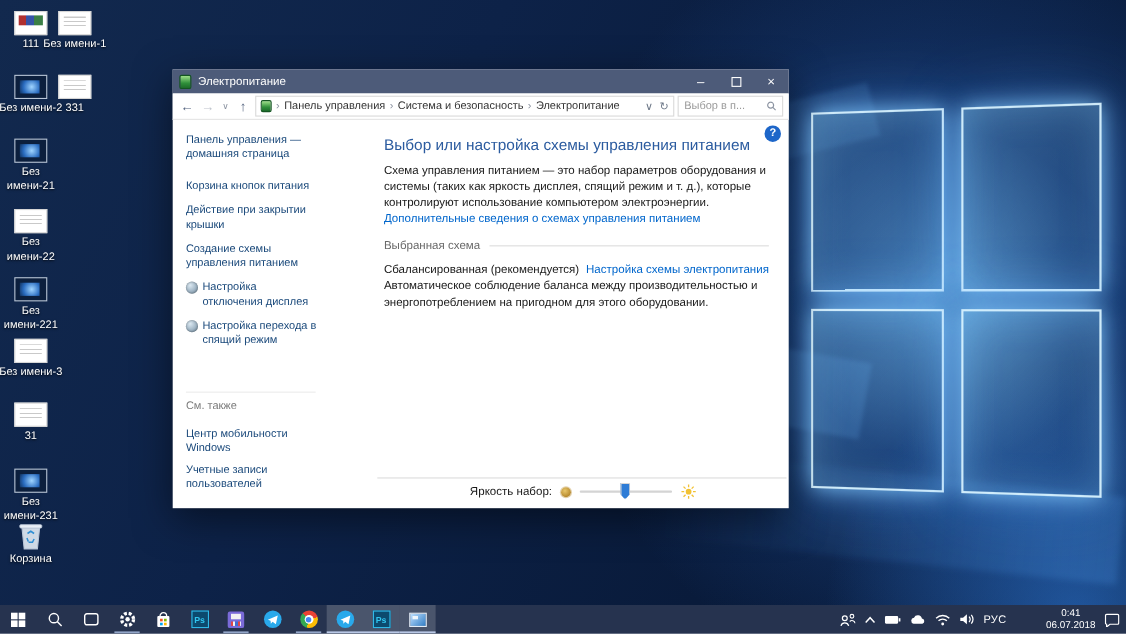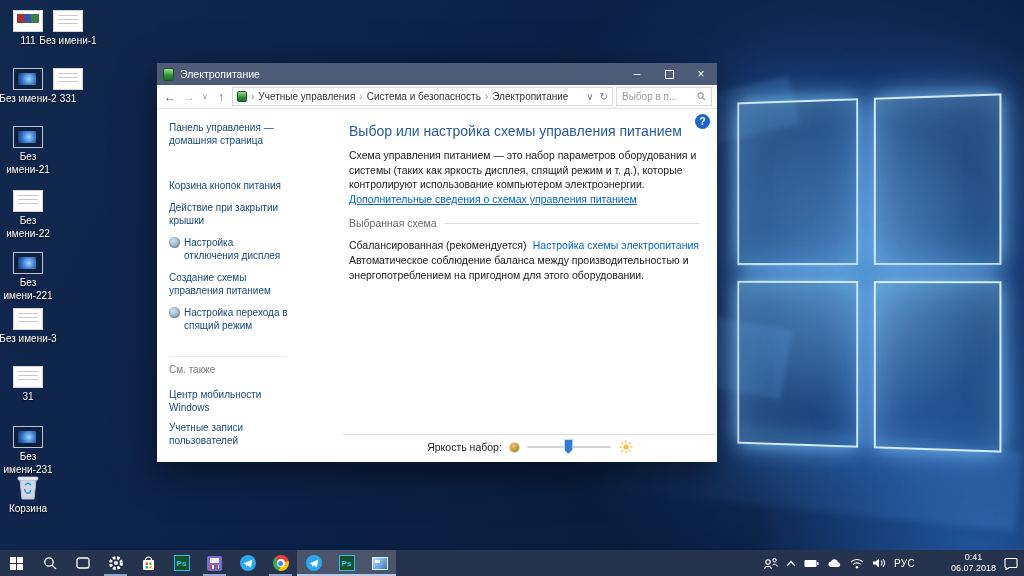--- a/index.html
+++ b/index.html
@@ -62,33 +62,33 @@
   .crumb-item { white-space:nowrap; }
   .crumb-right { margin-left:auto; display:flex; gap:6px; color:#6b7686; font-size:10px; }
   .search-box { width:96px; height:19px; border:1px solid #d9d9d9; display:flex; align-items:center; padding:0 5px; font-size:10px; color:#9a9a9a; gap:4px; }
   .search-box .ph { flex:1; white-space:nowrap; overflow:hidden; }
 
   .client { flex:1; display:flex; position:relative; }
   .help-btn { position:absolute; top:5px; right:7px; width:15px; height:15px; border-radius:50%;
     background:#1d66c9; color:#fff; font-size:10px; font-weight:bold; display:flex; align-items:center; justify-content:center; }
 
   .sidebar { width:138px; padding:12px 6px 6px 12px; font-size:10px; color:#19487a; position:relative; flex:0 0 auto; }
-  .side-home { margin-bottom:32px; line-height:1.3; }
+  .side-home { margin-bottom:16px; line-height:1.3; }
   .side-item { margin-bottom:9px; line-height:1.3; display:flex; gap:4px; }
   .side-item .txt { display:block; }
   .globe { width:11px; height:11px; border-radius:50%; flex:0 0 auto; margin-top:1px;
     background:radial-gradient(circle at 35% 30%, #dce9f2, #9fb4c4 55%, #5d7484); box-shadow:inset 0 0 2px rgba(0,0,0,.4); }
   .see-also { position:absolute; left:12px; right:8px; bottom:8px; border-top:1px solid #ececec; padding-top:7px; }
   .see-also .hdr { color:#7a7a7a; margin-bottom:13px; }
   .see-also .itm { color:#19487a; margin-bottom:7px; line-height:1.3; }
 
   .main { flex:1; padding:14px 18px 0 6px; position:relative; font-size:10.5px; color:#1a1a1a;margin-left:48px; }
   .main h1 { font-size:14px; font-weight:normal; color:#2b5b9f; margin-bottom:9px; }
   .intro { line-height:1.4; }
-  .intro-link { display:inline-block; margin-top:1px; color:#0066cc; text-decoration:underline; }
+  .intro-link { display:inline-block; margin-top:1px; color:#0066cc; }
   .section-hdr { margin-top:12px; display:flex; align-items:center; gap:8px; color:#6a6a6a; }
   .section-hdr .rule { flex:1; border-top:1px solid #dcdcdc; }
   .plan-row { margin-top:10px; display:flex; justify-content:space-between; align-items:flex-end; }
   .plan-link { color:#0066cc; white-space:nowrap; }
   .plan-desc { margin-top:2px; line-height:1.4; }
   .bottom-sep { position:absolute; left:0; right:2px; bottom:27px; border-top:1px solid #dcdcdc; }
   .brightness { position:absolute; left:0; right:0; bottom:7px; display:flex; align-items:center; justify-content:center; gap:8px; }
   .sun-dim { width:9px; height:9px; border-radius:50%;
     background:radial-gradient(circle at 40% 35%, #e8c66a, #b78a2e 70%); box-shadow:0 0 0 1px rgba(183,138,46,.4); }
   .slider { position:relative; width:84px; height:16px; }
@@ -98,21 +98,21 @@
 
   
   .taskbar { position:absolute; left:0; bottom:0; width:1024px; height:26px; background:#26334f;
     display:flex; align-items:stretch; color:#fff; z-index:5; }
   .tb-cell { width:33px; display:flex; align-items:center; justify-content:center; position:relative; flex:0 0 auto; }
   .tb-cell.running::after { content:""; position:absolute; left:5px; right:5px; bottom:0; height:2px; background:#93a6c9; }
   .tb-cell.active { background:rgba(255,255,255,.17); }
   .tb-cell.active::after { content:""; position:absolute; left:0; right:0; bottom:0; height:2px; background:#b9c8e6; }
   .start-glyph { display:grid; grid-template-columns:6px 6px; grid-template-rows:6px 6px; gap:1px; }
   .start-glyph span { background:#fff; }
-  .ps-tile { width:16px; height:16px; background:#14532d; border:1px solid #2fb9e8; color:#31c5f0;
+  .ps-tile { width:16px; height:16px; background:#0c4a6e; border:1px solid #2fb9e8; color:#31c5f0;
     font-size:8px; font-weight:bold; display:flex; align-items:center; justify-content:center; }
   .floppy { width:15px; height:15px; background:#7a6bd8; border-radius:2px; position:relative; }
   .floppy::before { content:""; position:absolute; left:3px; top:2px; right:3px; height:5px; background:#f2f2f2; }
   .floppy::after { content:""; position:absolute; left:3px; bottom:2px; right:3px; height:4px;
     background:repeating-linear-gradient(90deg,#e04545 0 2px, #f5f5f5 2px 4px, #3b6fd4 4px 6px); }
   .tg { width:16px; height:16px; border-radius:50%; background:#29a9eb; display:flex; align-items:center; justify-content:center; }
   .chrome { width:16px; height:16px; border-radius:50%; position:relative;
     background:conic-gradient(from -45deg, #ea4335 0 120deg, #fbbc05 120deg 240deg, #34a853 240deg 360deg); }
   .chrome i { position:absolute; left:4px; top:4px; width:8px; height:8px; border-radius:50%; background:#fff; }
   .chrome i b { position:absolute; left:1.5px; top:1.5px; width:5px; height:5px; border-radius:50%; background:#4285f4; display:block; }
@@ -205,21 +205,21 @@
     </div>
 
     <div class="toolbar">
       <span class="nav">←</span>
       <span class="nav disabled">→</span>
       <span class="nav small">∨</span>
       <span class="nav">↑</span>
       <div class="crumb-box">
         <span class="crumb-icon"></span>
         <span class="crumb-sep">›</span>
-        <span class="crumb-item">Учетные управления</span>
+        <span class="crumb-item">Панель управления</span>
         <span class="crumb-sep">›</span>
         <span class="crumb-item">Система и безопасность</span>
         <span class="crumb-sep">›</span>
         <span class="crumb-item">Электропитание</span>
         <span class="crumb-right">
           <span>∨</span>
           <span>↻</span>
         </span>
       </div>
       <div class="search-box">
@@ -238,26 +238,26 @@
 
       <div class="sidebar">
         <div class="side-home">Панель управления — домашняя страница</div>
         <div class="side-item">
             <span class="txt">Корзина кнопок питания</span>
           </div>
         <div class="side-item">
             <span class="txt">Действие при закрытии крышки</span>
           </div>
         <div class="side-item">
+            <span class="txt">Создание схемы управления питанием</span>
+          </div>
+        <div class="side-item">
           <span class="globe"></span>
           <span class="txt">Настройка отключения дисплея</span>
         </div>
-        <div class="side-item">
-            <span class="txt">Создание схемы управления питанием</span>
-          </div>
         <div class="side-item">
           <span class="globe"></span>
           <span class="txt">Настройка перехода в спящий режим</span>
         </div>
         <div class="see-also">
           <div class="hdr">См. также</div>
           <div class="itm">Центр мобильности Windows</div>
           <div class="itm">Учетные записи пользователей</div>
         </div>
       </div>

